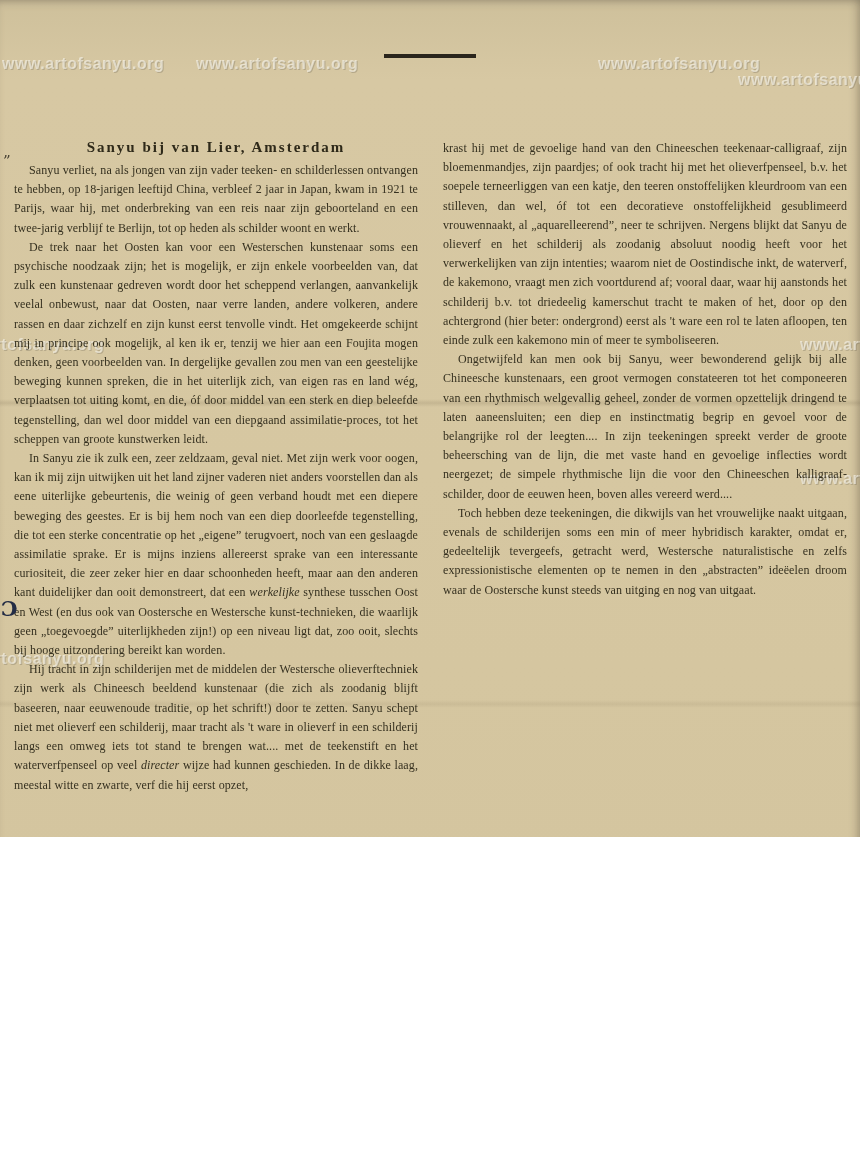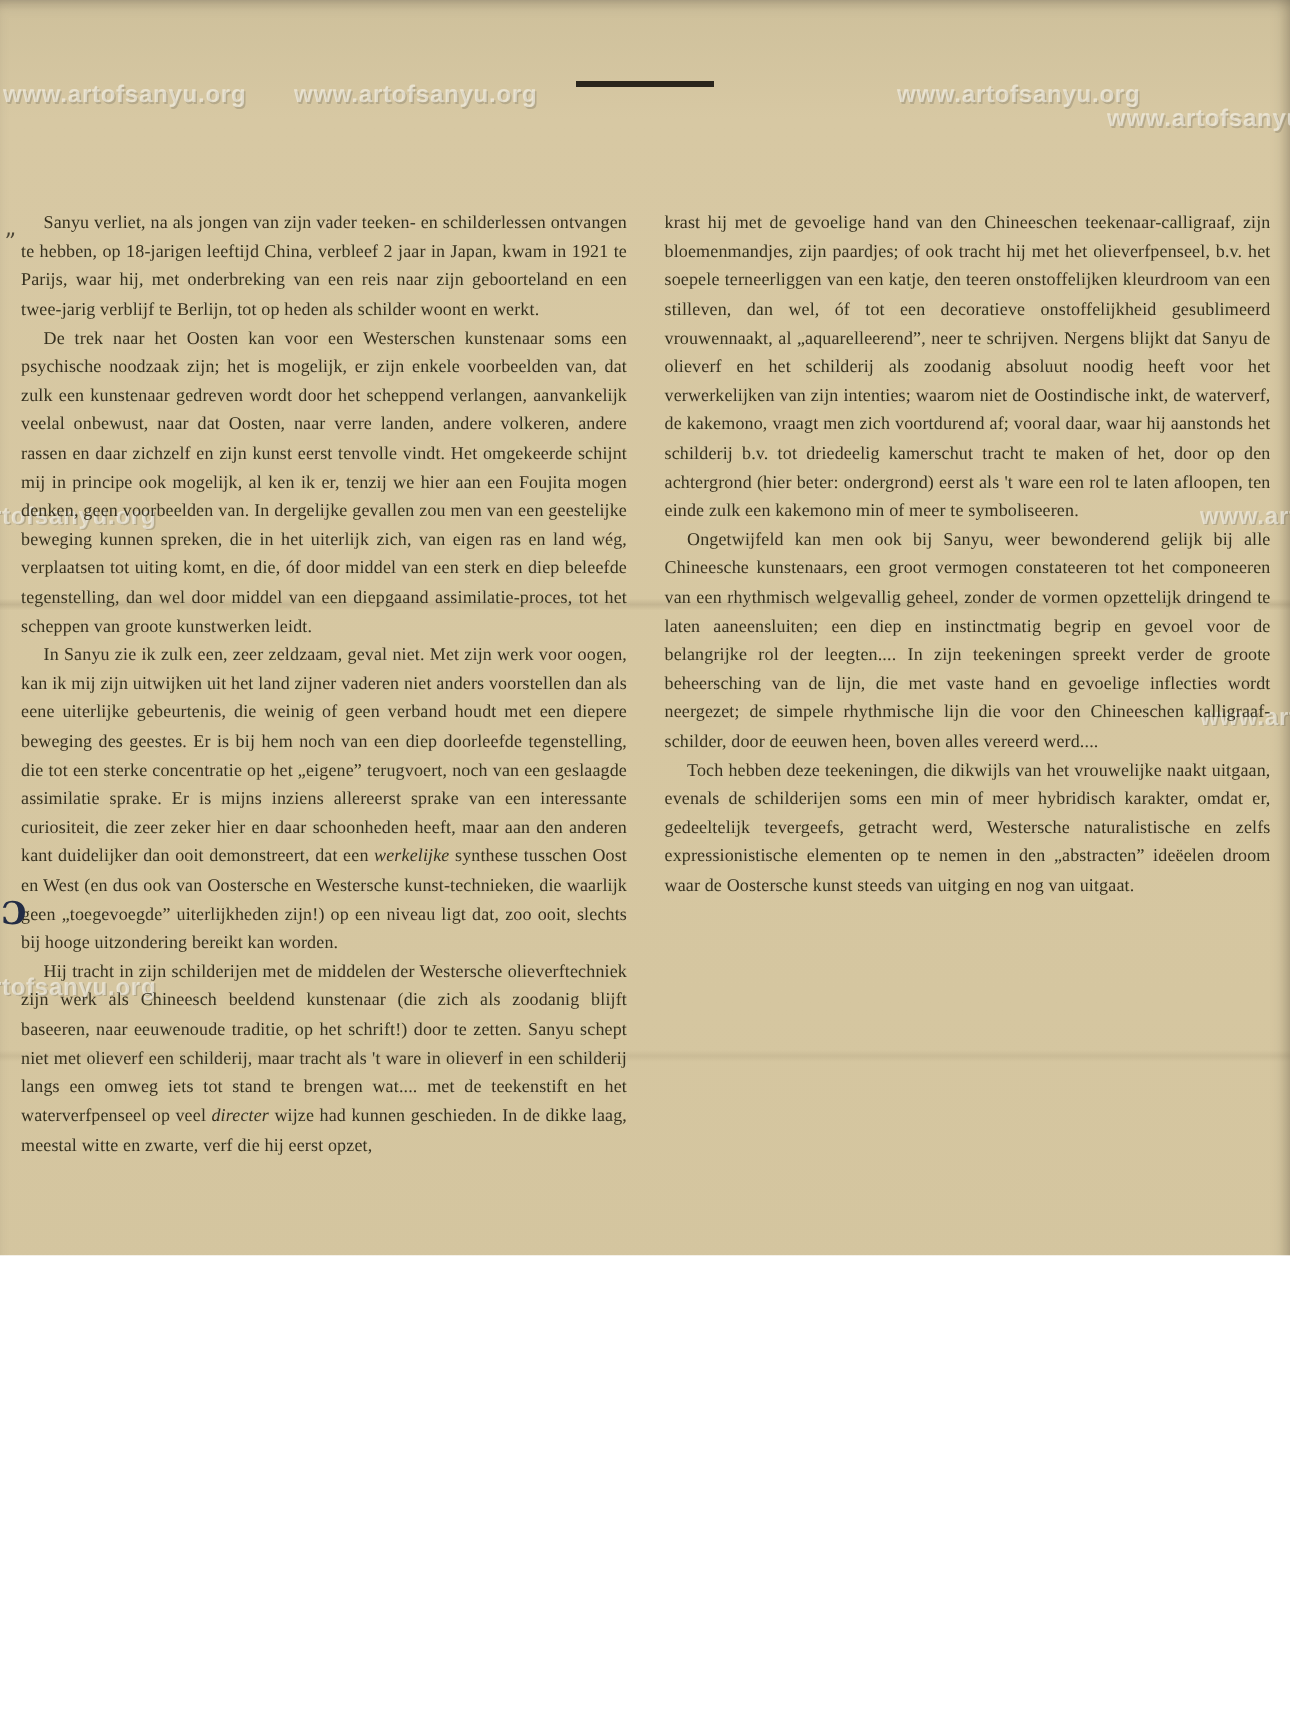--- a/index.html
+++ b/index.html
@@ -134,20 +134,21 @@
 
   <header class="masthead">
     <div class="title-rule"></div>
   </header>
 
   <span class="margin-mark m-quote">”</span>
   <span class="margin-mark m-bracket">Ɔ</span>
 
   <div class="columns">
     <div class="col">
+      <h2>Sanyu bij van Lier, Amsterdam</h2>
       <p>Sanyu verliet, na als jongen van zijn vader teeken- en schilderlessen ontvangen te hebben, op 18-jarigen leeftijd China, verbleef 2 jaar in Japan, kwam in 1921 te Parijs, waar hij, met onderbreking van een reis naar zijn geboorteland en een twee-jarig verblijf te Berlijn, tot op heden als schilder woont en werkt.</p>
       <p>De trek naar het Oosten kan voor een Westerschen kunstenaar soms een psychische noodzaak zijn; het is mogelijk, er zijn enkele voorbeelden van, dat zulk een kunstenaar gedreven wordt door het scheppend verlangen, aanvankelijk veelal onbewust, naar dat Oosten, naar verre landen, andere volkeren, andere rassen en daar zichzelf en zijn kunst eerst tenvolle vindt. Het omgekeerde schijnt mij in principe ook mogelijk, al ken ik er, tenzij we hier aan een Foujita mogen denken, geen voorbeelden van. In dergelijke gevallen zou men van een geestelijke beweging kunnen spreken, die in het uiterlijk zich, van eigen ras en land wég, verplaatsen tot uiting komt, en die, óf door middel van een sterk en diep beleefde tegenstelling, dan wel door middel van een diepgaand assimilatie-proces, tot het scheppen van groote kunstwerken leidt.</p>
       <p>In Sanyu zie ik zulk een, zeer zeldzaam, geval niet. Met zijn werk voor oogen, kan ik mij zijn uitwijken uit het land zijner vaderen niet anders voorstellen dan als eene uiterlijke gebeurtenis, die weinig of geen verband houdt met een diepere beweging des geestes. Er is bij hem noch van een diep doorleefde tegenstelling, die tot een sterke concentratie op het „eigene” terugvoert, noch van een geslaagde assimilatie sprake. Er is mijns inziens allereerst sprake van een interessante curiositeit, die zeer zeker hier en daar schoonheden heeft, maar aan den anderen kant duidelijker dan ooit demonstreert, dat een <em>werkelijke</em> synthese tusschen Oost en West (en dus ook van Oostersche en Westersche kunst-technieken, die waarlijk geen „toegevoegde” uiterlijkheden zijn!) op een niveau ligt dat, zoo ooit, slechts bij hooge uitzondering bereikt kan worden.</p>
       <p>Hij tracht in zijn schilderijen met de middelen der Westersche olieverftechniek zijn werk als Chineesch beeldend kunstenaar (die zich als zoodanig blijft baseeren, naar eeuwenoude traditie, op het schrift!) door te zetten. Sanyu schept niet met olieverf een schilderij, maar tracht als 't ware in olieverf in een schilderij langs een omweg iets tot stand te brengen wat.... met de teekenstift en het waterverfpenseel op veel <em>directer</em> wijze had kunnen geschieden. In de dikke laag, meestal witte en zwarte, verf die hij eerst opzet,</p>
     </div>
     <div class="col">
       <p class="no-indent">krast hij met de gevoelige hand van den Chineeschen teekenaar-calligraaf, zijn bloemenmandjes, zijn paardjes; of ook tracht hij met het olieverfpenseel, b.v. het soepele terneerliggen van een katje, den teeren onstoffelijken kleurdroom van een stilleven, dan wel, óf tot een decoratieve onstoffelijkheid gesublimeerd vrouwennaakt, al „aquarelleerend”, neer te schrijven. Nergens blijkt dat Sanyu de olieverf en het schilderij als zoodanig absoluut noodig heeft voor het verwerkelijken van zijn intenties; waarom niet de Oostindische inkt, de waterverf, de kakemono, vraagt men zich voortdurend af; vooral daar, waar hij aanstonds het schilderij b.v. tot driedeelig kamerschut tracht te maken of het, door op den achtergrond (hier beter: ondergrond) eerst als 't ware een rol te laten afloopen, ten einde zulk een kakemono min of meer te symboliseeren.</p>
       <p>Ongetwijfeld kan men ook bij Sanyu, weer bewonderend gelijk bij alle Chineesche kunstenaars, een groot vermogen constateeren tot het componeeren van een rhythmisch welgevallig geheel, zonder de vormen opzettelijk dringend te laten aaneensluiten; een diep en instinctmatig begrip en gevoel voor de belangrijke rol der leegten.... In zijn teekeningen spreekt verder de groote beheersching van de lijn, die met vaste hand en gevoelige inflecties wordt neergezet; de simpele rhythmische lijn die voor den Chineeschen kalligraaf-schilder, door de eeuwen heen, boven alles vereerd werd....</p>
       <p>Toch hebben deze teekeningen, die dikwijls van het vrouwelijke naakt uitgaan, evenals de schilderijen soms een min of meer hybridisch karakter, omdat er, gedeeltelijk tevergeefs, getracht werd, Westersche naturalistische en zelfs expressionistische elementen op te nemen in den „abstracten” ideëelen droom waar de Oostersche kunst steeds van uitging en nog van uitgaat.</p>
     </div>

